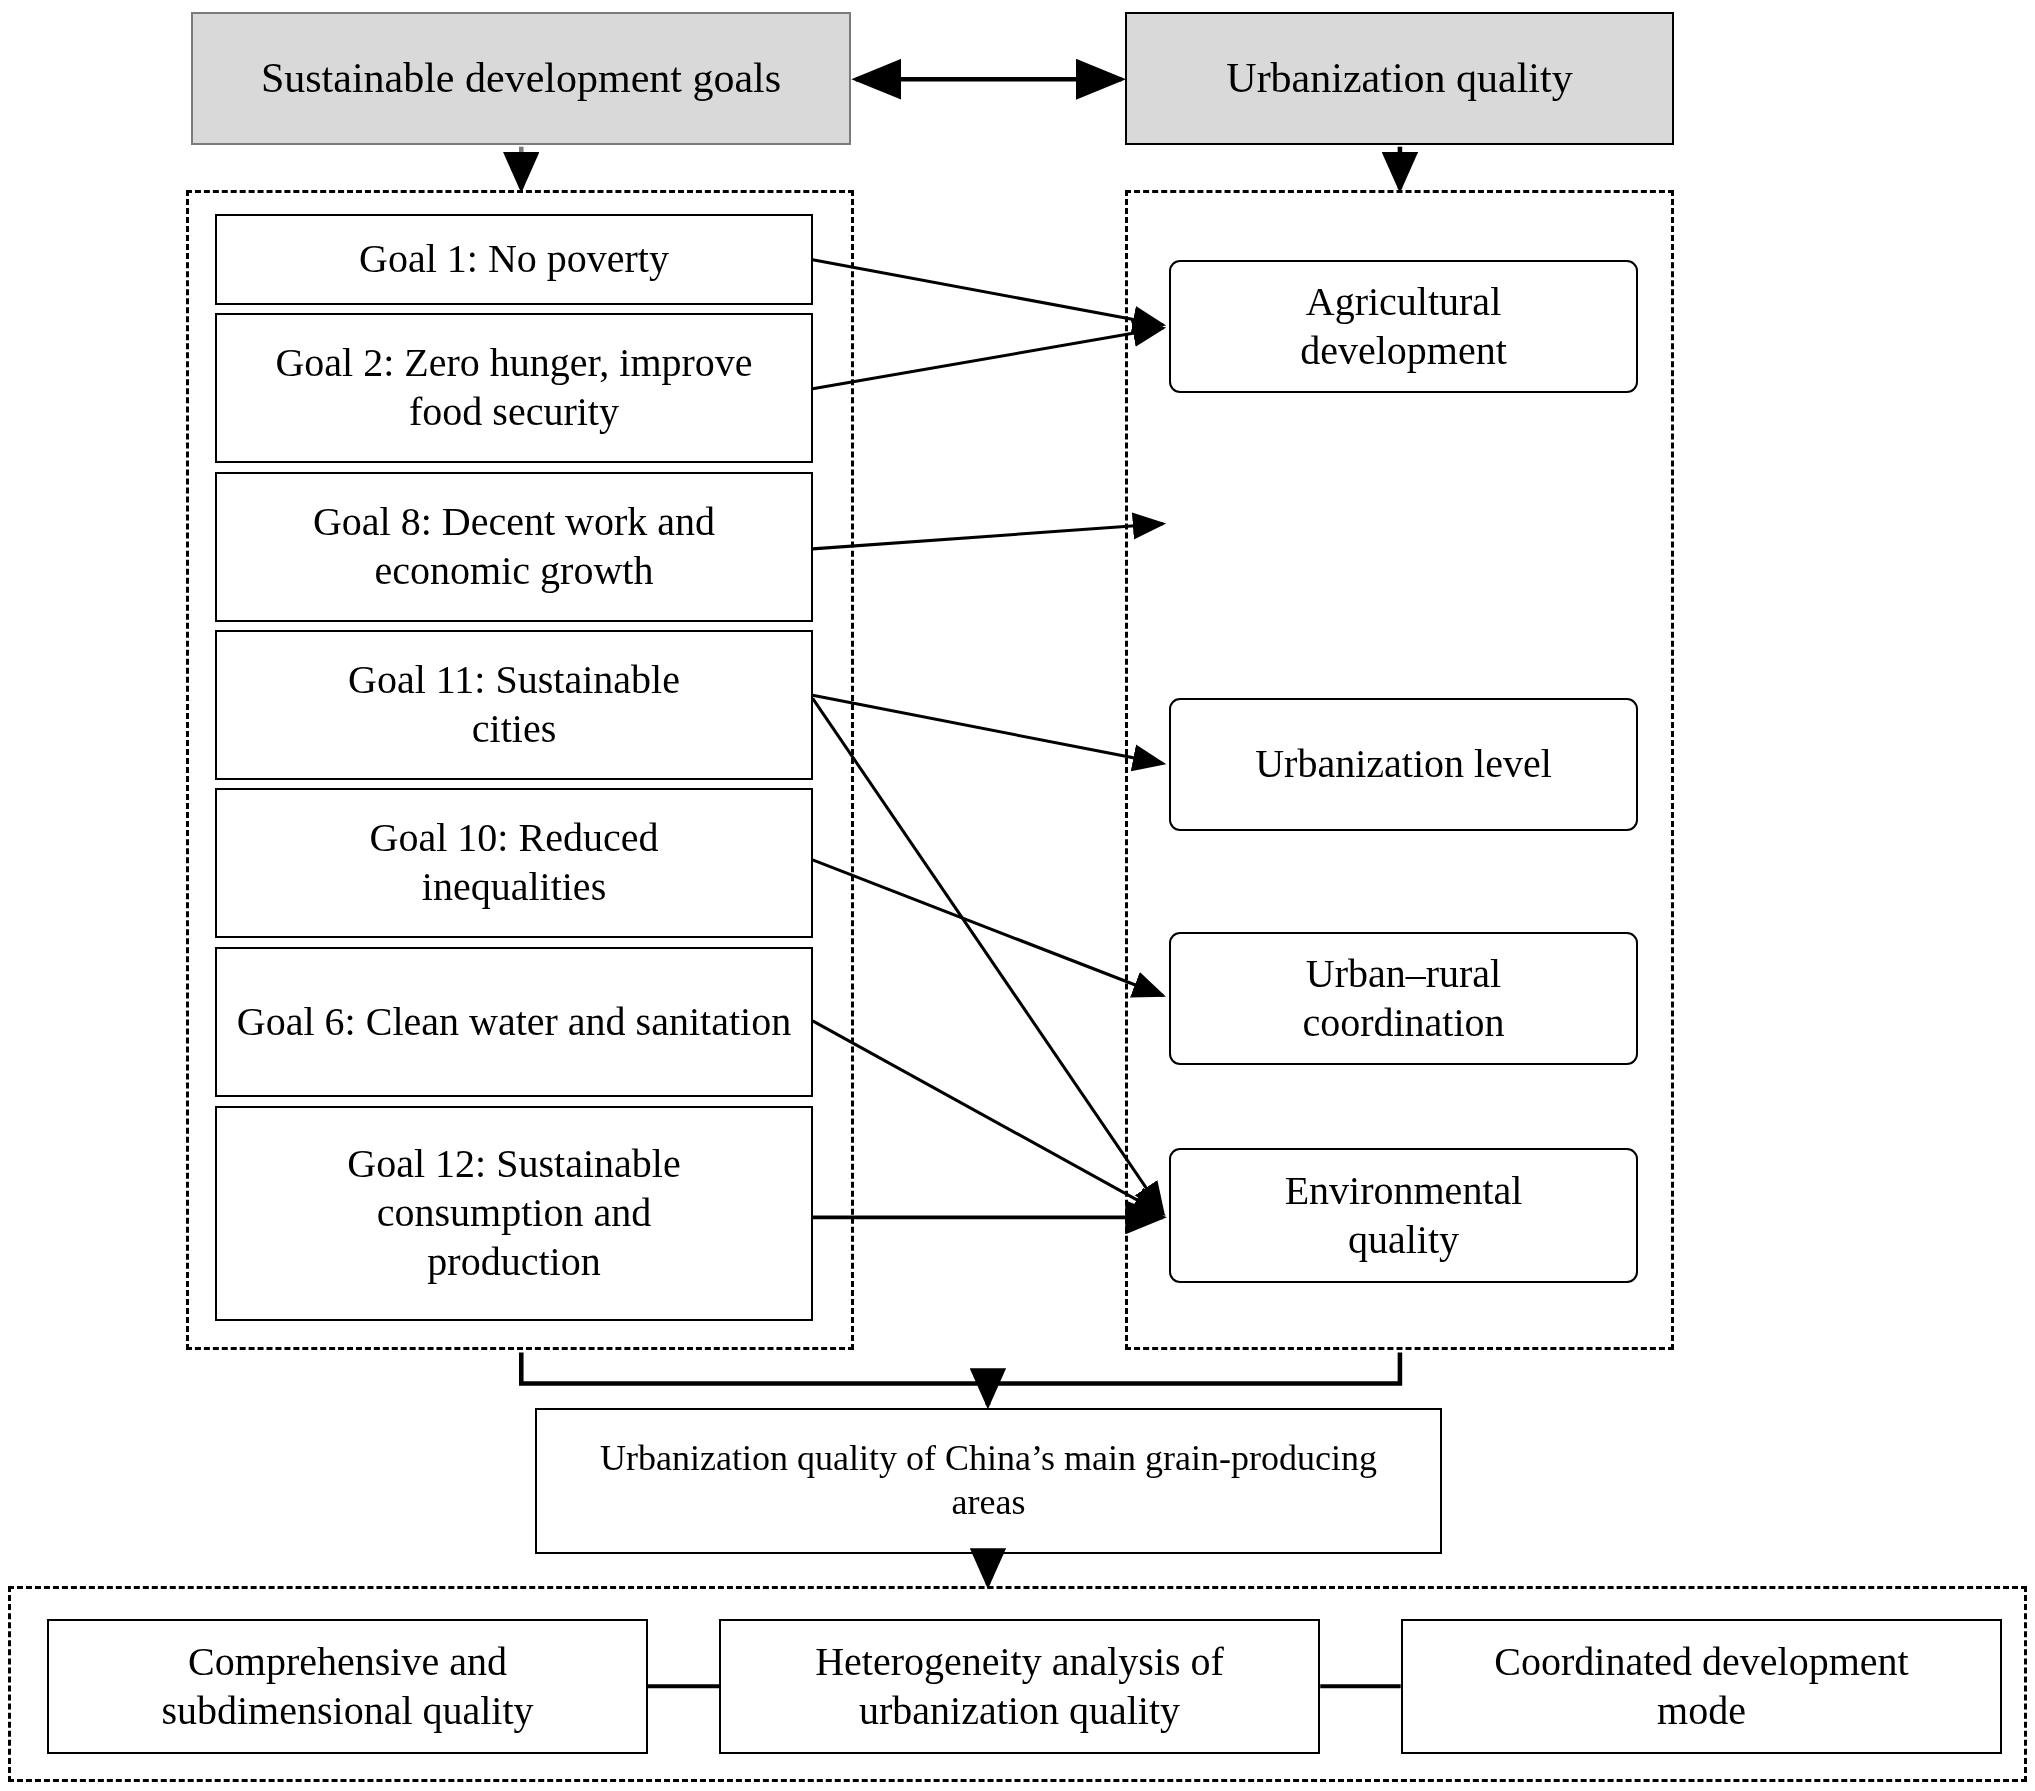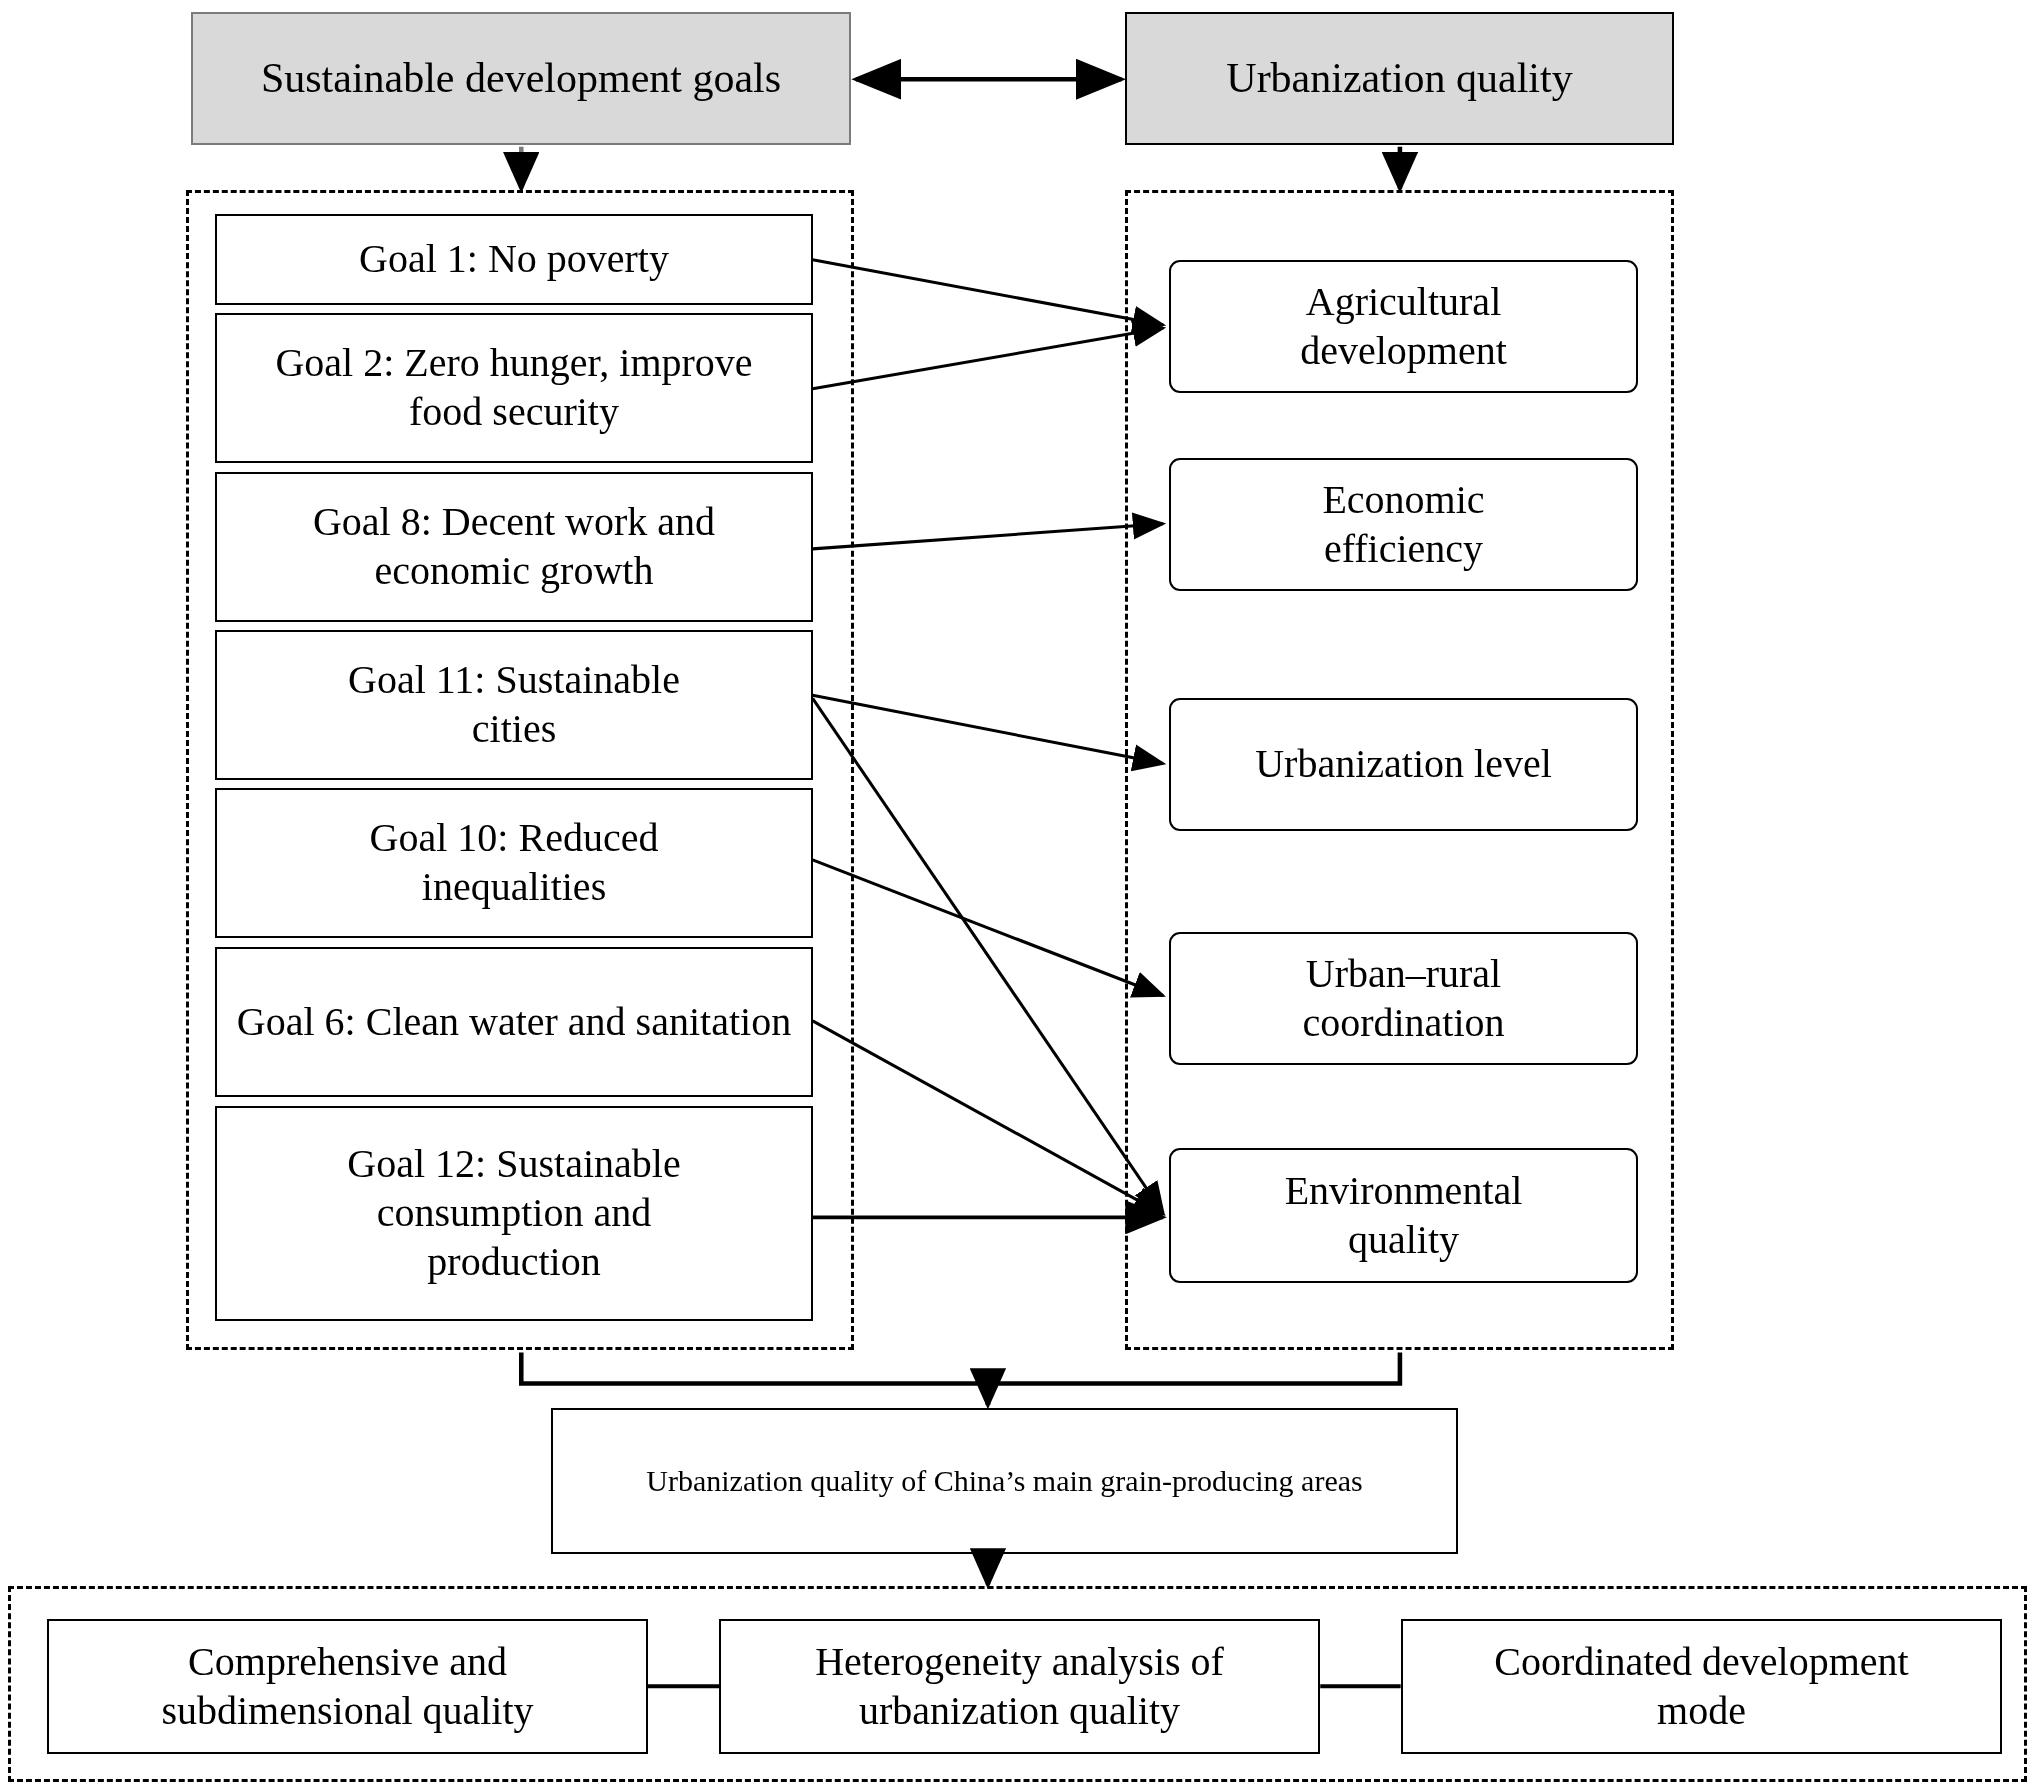--- a/index.html
+++ b/index.html
@@ -6,21 +6,21 @@
   body{font-family:"Liberation Serif","DejaVu Serif",serif;}
   #stage{position:relative;width:2035px;height:1792px;background:#fff;overflow:hidden;}
 
   .box{position:absolute;box-sizing:border-box;display:flex;align-items:center;
        justify-content:center;text-align:center;background:#fff;border:2.3px solid #000;
        line-height:1.22;color:#000;}
   .hdr{background:#d9d9d9;border:2.3px solid #7b7b7b;font-size:42px;}
   .hdr.dark{border:2.3px solid #000;}
   .goal{font-size:40px;}
   .dim{font-size:40px;border-radius:11px;}
-  .result{font-size:30px;margin-left:16px;}
+  .result{font-size:36px;}
   .outcome{font-size:40px;}
 
   .dashed{position:absolute;box-sizing:border-box;border:3px dashed #000;background:transparent;}
 
   svg.links{position:absolute;left:0;top:0;width:2035px;height:1792px;pointer-events:none;}
   .ln{stroke:#000;stroke-width:4;fill:none;}
   .ln2{stroke:#000;stroke-width:5;fill:none;}
   .ln3{stroke:#000;stroke-width:6;fill:none;}
 </style>
 </head>
@@ -67,23 +67,20 @@
   </div>
 
   <div class="box goal" style="left:215px;top:1106px;width:598px;height:215px;padding:0 87px;">
     <span>Goal 12: Sustainable consumption and production</span>
   </div>
 
   <div class="box dim" style="left:1169px;top:260px;width:469px;height:133px;padding:0 68px;">
     <span>Agricultural development</span>
   </div>
 
-  <div class="box dim" style="left:1169px;top:458px;width:469px;height:133px;padding:0 99px;">
-    <span>Economic efficiency</span>
-  </div>
 
   <div class="box dim" style="left:1169px;top:698px;width:469px;height:133px;padding:0 23px;">
     <span>Urbanization level</span>
   </div>
 
   <div class="box dim" style="left:1169px;top:932px;width:469px;height:133px;padding:0 87px;">
     <span>Urban–rural coordination</span>
   </div>
 
   <div class="box dim" style="left:1169px;top:1148px;width:469px;height:135px;padding:0 72px;">

